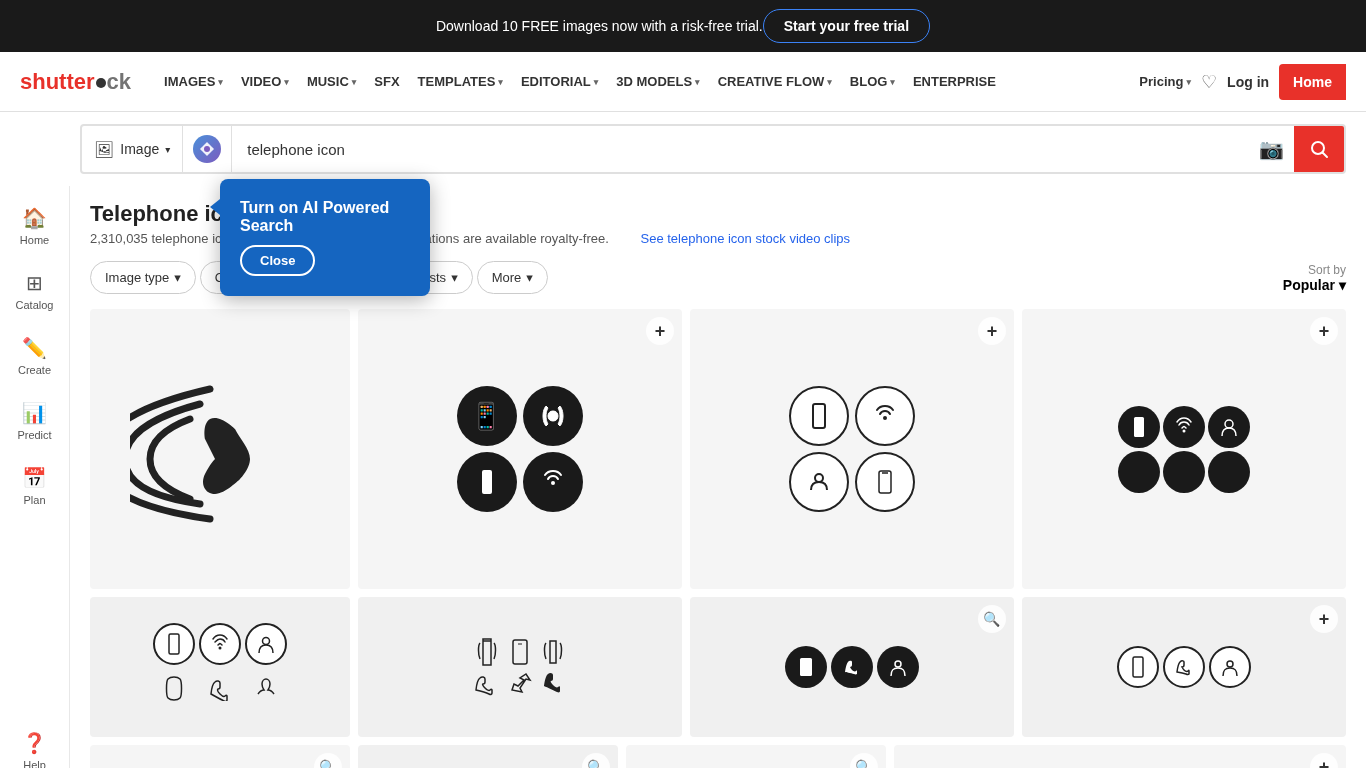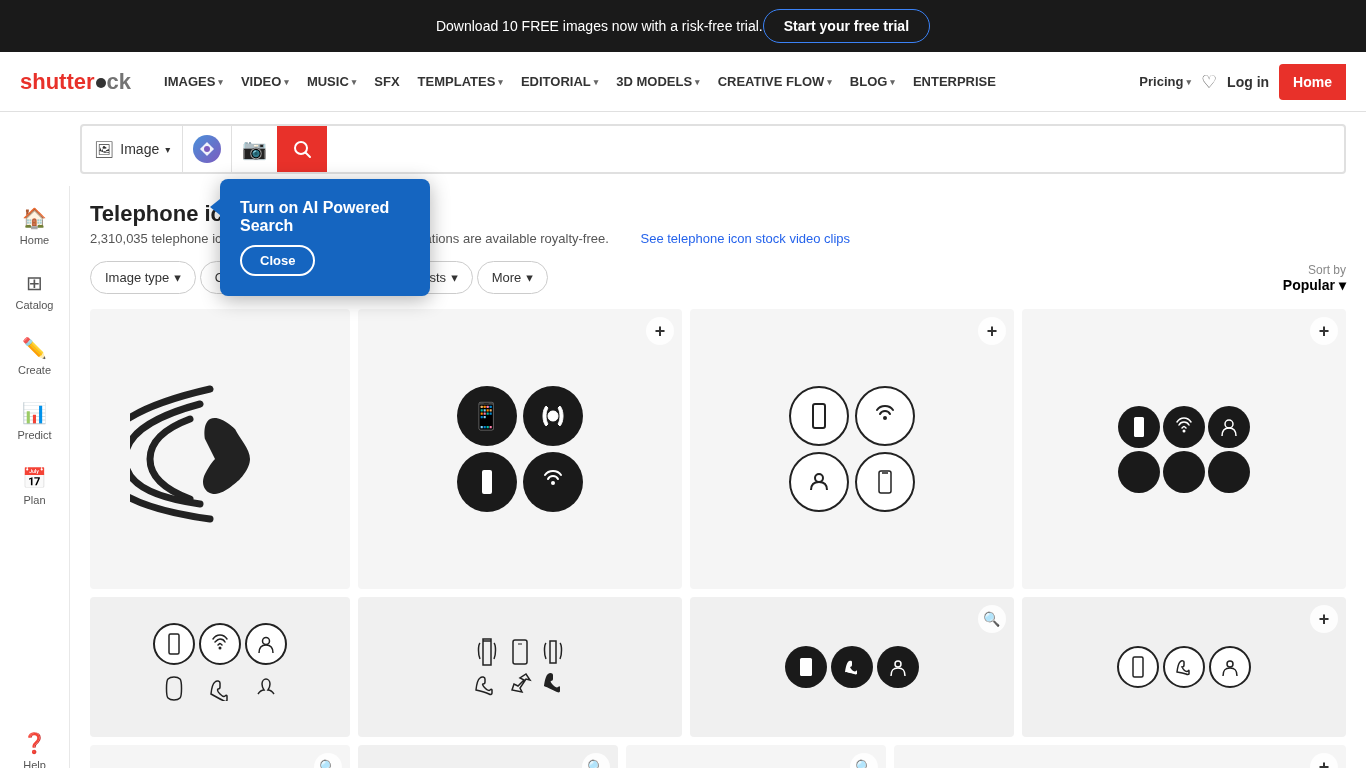--- a/index.html
+++ b/index.html
@@ -425,20 +425,21 @@
     <span style="font-size:10px;">▾</span>
   </div>
   <div class="ai-badge">
     <div class="ai-logo">
       <svg width="18" height="18" viewBox="0 0 18 18" fill="none">
         <path d="M9 2C9 2 12 5 16 9C12 13 9 16 9 16C9 16 6 13 2 9C6 5 9 2 9 2Z" fill="white" opacity="0.9"></path>
         <circle cx="9" cy="9" r="3" fill="#7c5cbf"></circle>
       </svg>
     </div>
   </div>
+  <input class="search-input" type="text" value="telephone icon" style="">
   <div class="search-icons">
     <span class="cam-icon">📷</span>
   </div>
   <button class="search-btn">
     <svg width="20" height="20" viewBox="0 0 20 20" fill="none">
       <circle cx="9" cy="9" r="6" stroke="white" stroke-width="2"></circle>
       <line x1="13.5" y1="13.5" x2="18" y2="18" stroke="white" stroke-width="2" stroke-linecap="round"></line>
     </svg>
   </button>
 </div>

